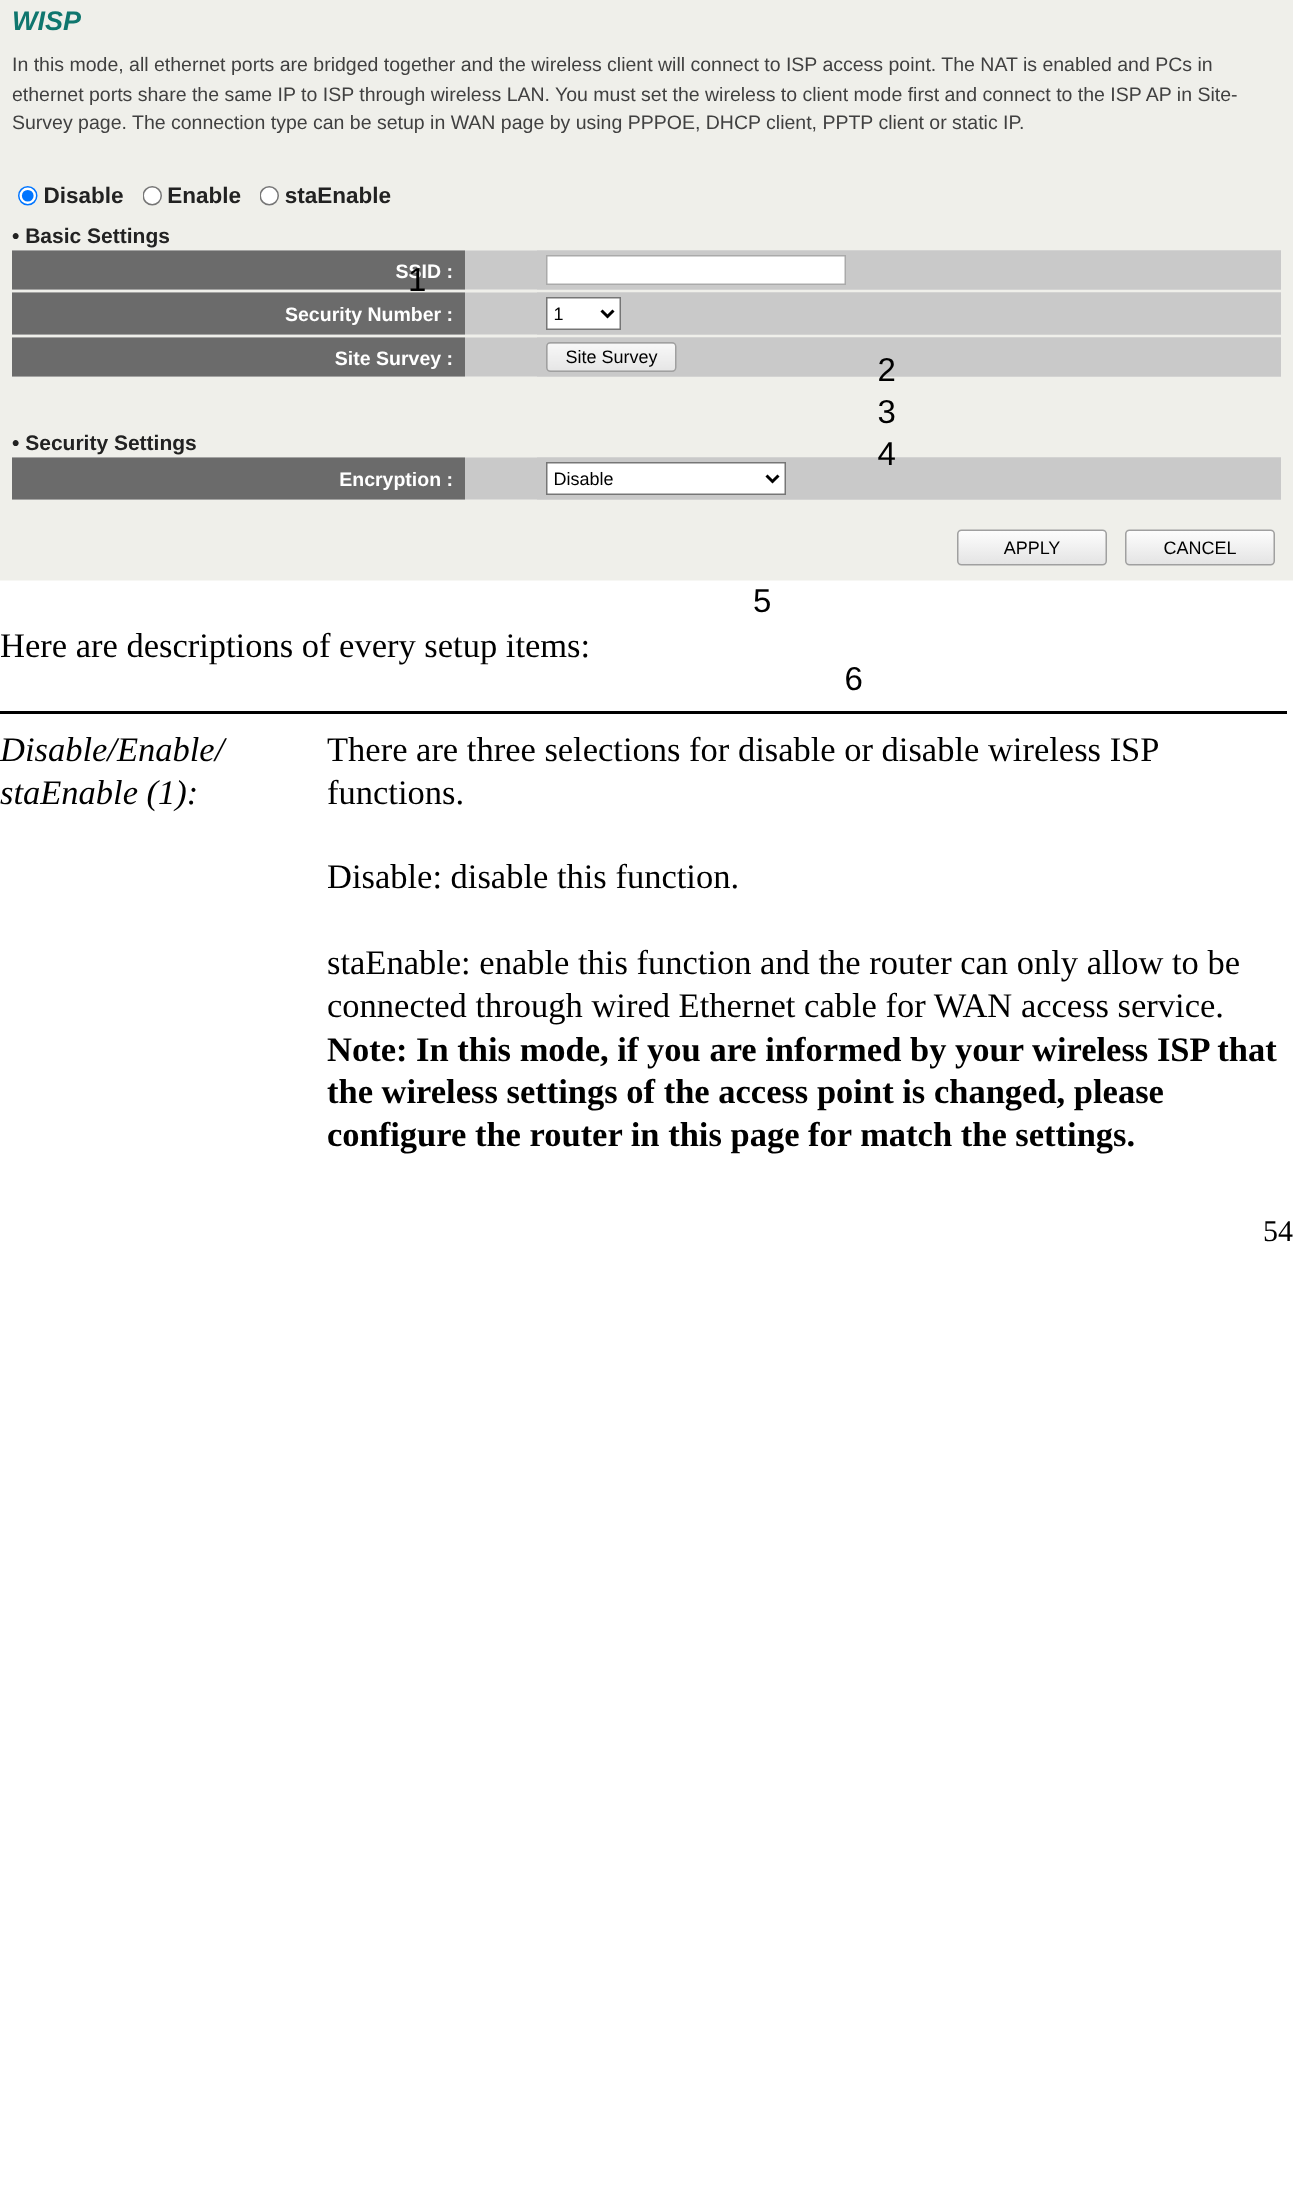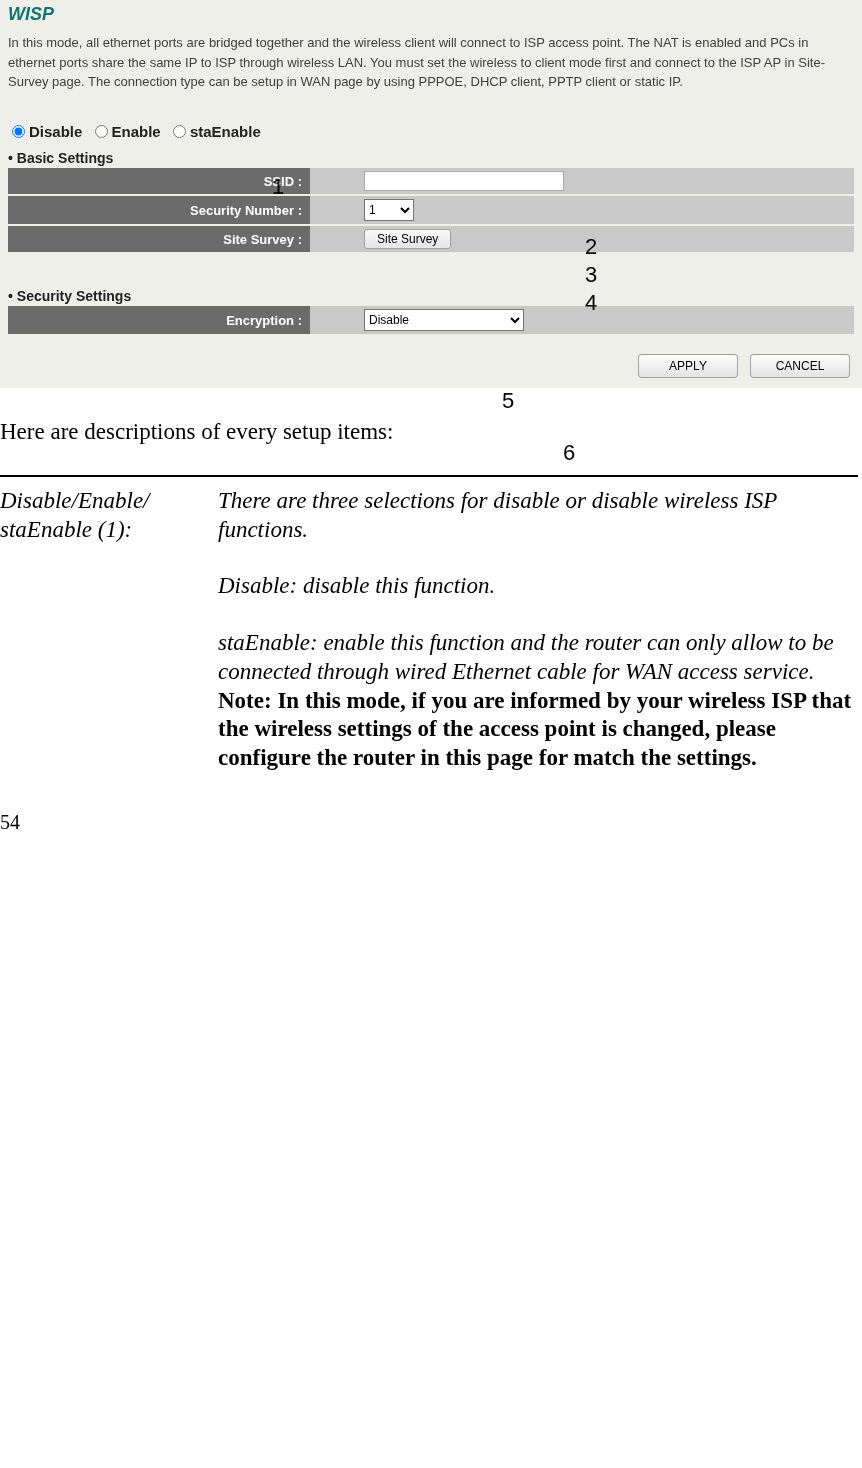--- a/index.html
+++ b/index.html
@@ -139,29 +139,29 @@
       border-top: 2px solid #000;
       padding-top: 10px;
     }
     .desc-label {
       width: 218px;
       font-style: italic;
       flex-shrink: 0;
     }
     .desc-body { flex: 1; }
     .desc-body .p { margin-bottom: 28px; }
-    .desc-body .p.italic { font-style: italic; }
+    .desc-body .p.italic { }
     .desc-body .p.bold { font-weight: bold; }
     .desc-row2 {
       display: flex;
       margin-top: 28px;
       margin-bottom: 40px;
     }
     .page-num {
-      text-align: left;
+      text-align: right;
       font-family: "Times New Roman", serif;
       font-size: 20px;
       margin-top: 10px;
     }
   </style>
 </head>
 <body>
 
 <div class="wrap">
   <div class="screenshot">

